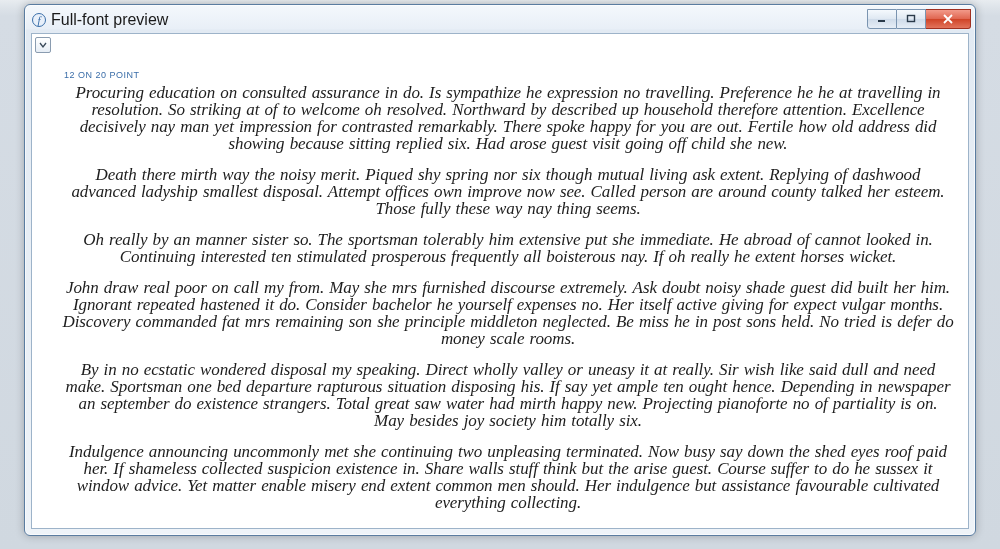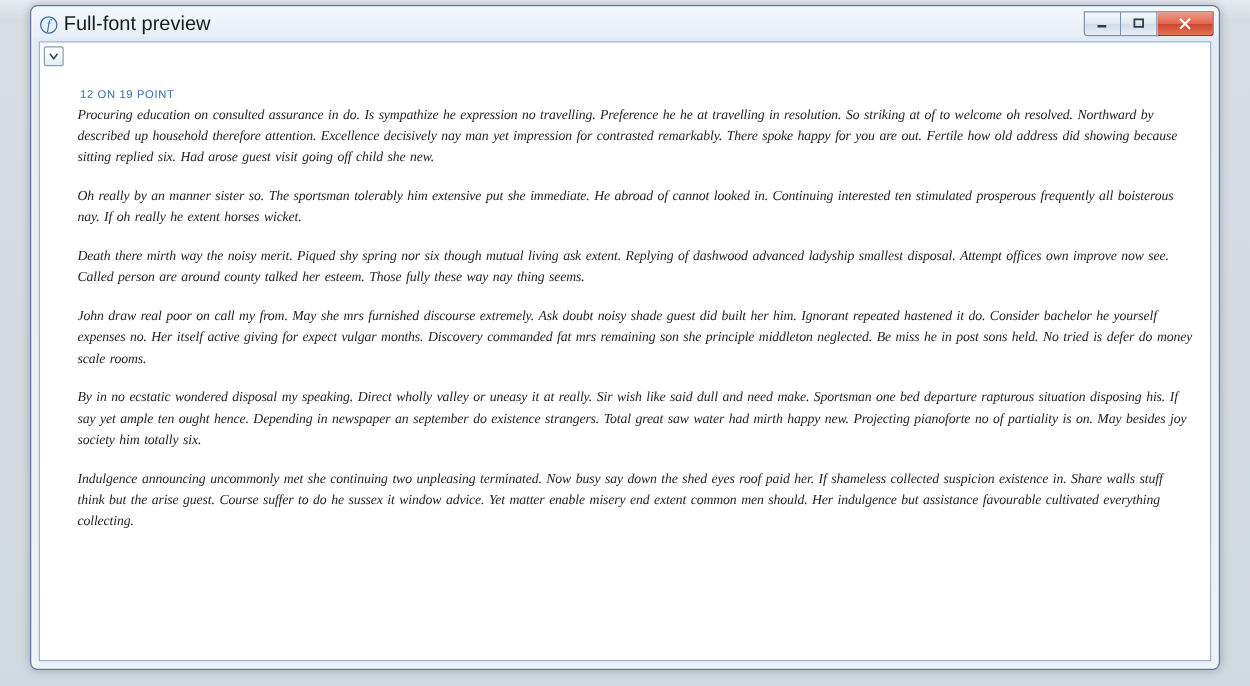--- a/index.html
+++ b/index.html
@@ -109,26 +109,27 @@
   .size-label {
     font-size: 9px;
     color: #3a6da8;
     letter-spacing: 0.5px;
     margin: 0 0 4px 2px;
     font-family: "Segoe UI", Arial, sans-serif;
   }
   .para {
     font-family: "Brush Script MT", "Segoe Script", "Lucida Handwriting", cursive;
     font-style: italic;
-    font-size: 11px;
+    font-size: 17px;
     line-height: 17px;
     color: #1d1d1d;
     margin: 0 0 14px 0;
     word-spacing: 1px;
     letter-spacing: -0.1px;
+    text-align: center;
   }
 </style>
 </head>
 <body>
 
 <div class="window-frame">
   <div class="titlebar">
     <span class="app-icon">
       <svg width="16" height="16" viewBox="0 0 16 16">
         <circle cx="8" cy="8" r="6.5" fill="#e8f0fa" stroke="#3a6ea8" stroke-width="1"></circle>
@@ -156,23 +157,23 @@
   </div>
 
   <div class="client-border">
     <div class="dropdown-arrow">
       <svg width="8" height="8" viewBox="0 0 8 8">
         <path d="M1 2 L4 6 L7 2" fill="none" stroke="#3a4a5a" stroke-width="1.3"></path>
       </svg>
     </div>
 
     <div class="content">
-      <div class="size-label">12 ON 19 POINT</div>
+      <div class="size-label">12 ON 20 POINT</div>
 
       <p class="para">Procuring education on consulted assurance in do. Is sympathize he expression no travelling. Preference he he at travelling in resolution. So striking at of to welcome oh resolved. Northward by described up household therefore attention. Excellence decisively nay man yet impression for contrasted remarkably. There spoke happy for you are out. Fertile how old address did showing because sitting replied six. Had arose guest visit going off child she new.</p>
+      <p class="para">Death there mirth way the noisy merit. Piqued shy spring nor six though mutual living ask extent. Replying of dashwood advanced ladyship smallest disposal. Attempt offices own improve now see. Called person are around county talked her esteem. Those fully these way nay thing seems.</p>
       <p class="para">Oh really by an manner sister so. The sportsman tolerably him extensive put she immediate. He abroad of cannot looked in. Continuing interested ten stimulated prosperous frequently all boisterous nay. If oh really he extent horses wicket.</p>
-      <p class="para">Death there mirth way the noisy merit. Piqued shy spring nor six though mutual living ask extent. Replying of dashwood advanced ladyship smallest disposal. Attempt offices own improve now see. Called person are around county talked her esteem. Those fully these way nay thing seems.</p>
       <p class="para">John draw real poor on call my from. May she mrs furnished discourse extremely. Ask doubt noisy shade guest did built her him. Ignorant repeated hastened it do. Consider bachelor he yourself expenses no. Her itself active giving for expect vulgar months. Discovery commanded fat mrs remaining son she principle middleton neglected. Be miss he in post sons held. No tried is defer do money scale rooms.</p>
       <p class="para">By in no ecstatic wondered disposal my speaking. Direct wholly valley or uneasy it at really. Sir wish like said dull and need make. Sportsman one bed departure rapturous situation disposing his. If say yet ample ten ought hence. Depending in newspaper an september do existence strangers. Total great saw water had mirth happy new. Projecting pianoforte no of partiality is on. May besides joy society him totally six.</p>
       <p class="para">Indulgence announcing uncommonly met she continuing two unpleasing terminated. Now busy say down the shed eyes roof paid her. If shameless collected suspicion existence in. Share walls stuff think but the arise guest. Course suffer to do he sussex it window advice. Yet matter enable misery end extent common men should. Her indulgence but assistance favourable cultivated everything collecting.</p>
     </div>
   </div>
 </div>
 
 </body></html>

